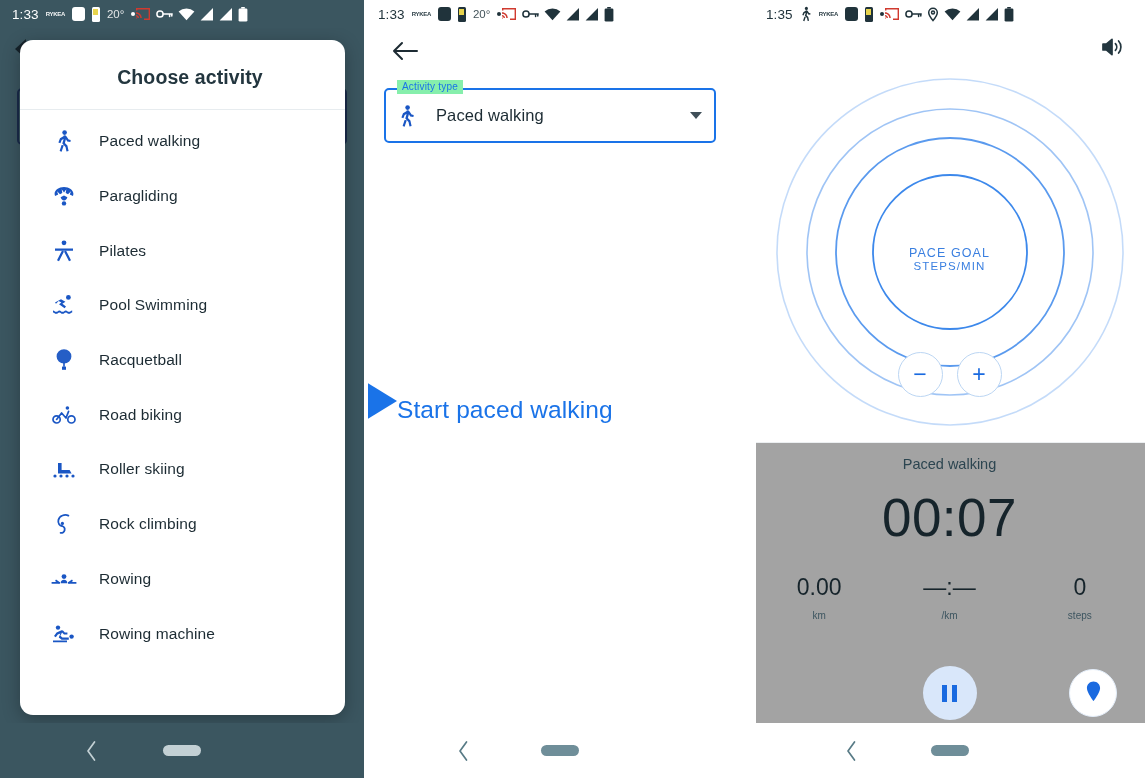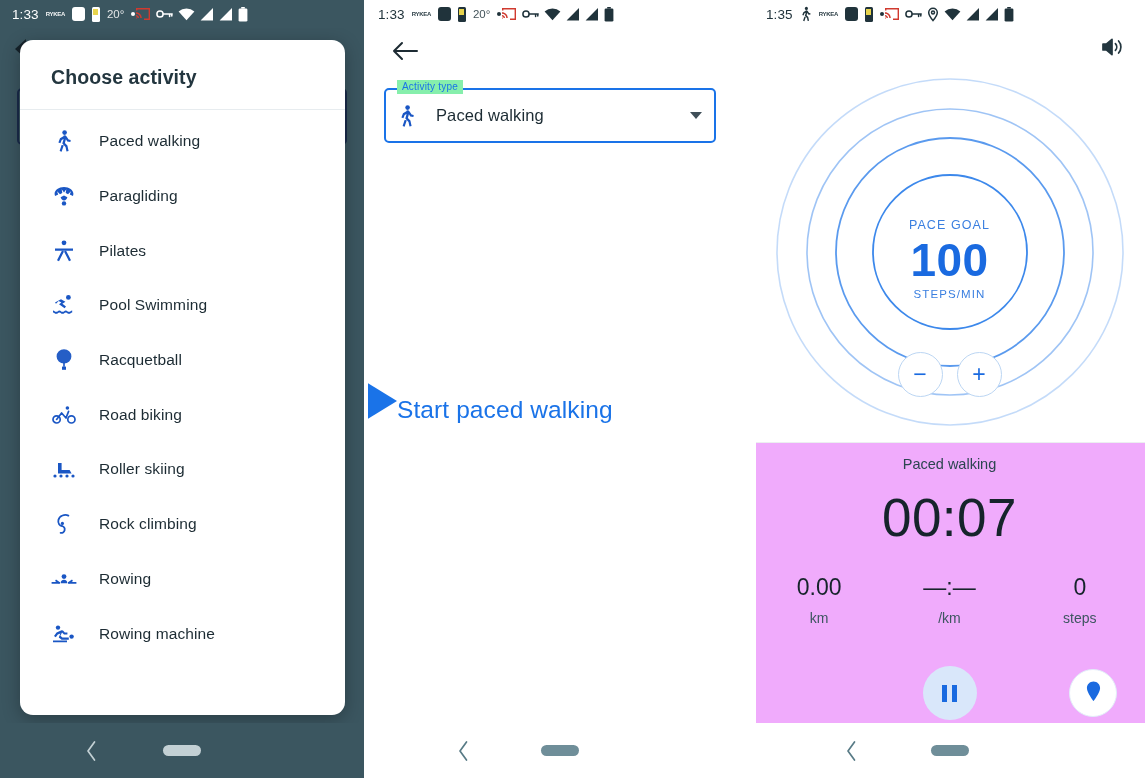--- a/index.html
+++ b/index.html
@@ -4,21 +4,21 @@
 <style>
   * { box-sizing: border-box; margin: 0; padding: 0; }
   html, body { width: 1145px; height: 778px; background: #ffffff; }
   body { font-family: "Liberation Sans", sans-serif; overflow: hidden; }
 
   .screens { display: flex; width: 1145px; height: 778px; }
 
   .panel { position: relative; height: 778px; overflow: hidden; background: #fff; }
   .panel-1 { width: 364px; background: #3b5660; }
   .panel-2 { width: 390px; background: #ffffff; border-left: 2px solid #ffffff; }
-  .panel-3 { width: 391px; background: #f0abfc; }
+  .panel-3 { width: 391px; background: #a3a3a3; }
 
   .panel-2::before, .panel-3::before {
     content:""; position:absolute; left:0; top:0; bottom:0; width:2px; background:#ffffff; z-index:40;
   }
 
   
   .statusbar {
     height: 28px; display: flex; align-items: center; justify-content: flex-start;
     padding: 0 10px 0 12px; font-size: 13px; position: relative; z-index: 30;
   }
@@ -50,21 +50,21 @@
   .scrim-field {
     position: absolute; left: 17px; top: 88px; width: 330px; height: 57px;
     border: 2px solid #1a2b4b; border-radius: 5px; z-index: 1;
   }
   .dialog {
     position: absolute; left: 20px; top: 40px; width: 325px; height: 675px;
     background: #ffffff; border-radius: 13px; z-index: 10; overflow: hidden;
     box-shadow: 0 4px 18px rgba(0,0,0,.28);
   }
   .dialog-title {
-    font-size: 19.5px; font-weight: 700; color: #23363f; padding: 26px 16px 20px 31px; letter-spacing: .1px;
+    font-size: 19.5px; font-weight: 700; color: #23363f; padding: 26px 16px 20px 31px; letter-spacing: .1px; text-align: center;
   }
   .dialog-divider { height: 1px; background: #e7ecef; }
   .dialog-list { padding-top: 4px; }
   .act-row { display: flex; align-items: center; height: 54.7px; padding-left: 31px; }
   .act-ic { width: 26px; min-width: 26px; display: flex; justify-content: center; align-items: center; color: #1a56c4; }
   .act-label { font-size: 15.5px; color: #1c2b33; margin-left: 22px; letter-spacing: .1px; }
 
   
   .back-arrow-2 { position: absolute; left: 26px; top: 40px; color: #1d2b33; z-index: 5; }
   .field-wrap { position: absolute; left: 18px; top: 88px; width: 332px; height: 55px; z-index: 5; }
@@ -99,21 +99,21 @@
   .pm-btn {
     width: 45px; height: 45px; border-radius: 50%; background: #ffffff; border: 1.4px solid #bcd6f3;
     display: flex; align-items: center; justify-content: center; color: #1a6ae0; font-size: 23px; line-height: 1;
   }
   .stats-divider { position: absolute; left: 0; right: 0; top: 442px; height: 1px; background: #eceff1; }
   .act-name { position: absolute; left: 0; right: 0; top: 456px; text-align: center; font-size: 14.5px; color: #2c4550; }
   .timer { position: absolute; left: 0; right: 0; top: 487px; text-align: center; font-size: 53px; color: #16242b; letter-spacing: .5px; }
   .stat-row { position: absolute; left: 0; right: 0; top: 575px; display: flex; }
   .stat { flex: 1; text-align: center; }
   .stat-val { font-size: 23px; color: #16242b; line-height: 1.1; }
-  .stat-unit { font-size: 14px; color: #3d5560; margin-top: 10px; }
+  .stat-unit { font-size: 10px; color: #3d5560; margin-top: 10px; }
   .ctrl-row { position: absolute; left: 0; right: 0; top: 666px; height: 56px; }
   .pause-btn {
     position: absolute; left: 50%; transform: translateX(-50%); width: 54px; height: 54px; border-radius: 50%;
     background: #d9e7fa; display: flex; align-items: center; justify-content: center;
   }
   .pause-bars { display: flex; gap: 5px; }
   .pause-bars i { display: block; width: 5px; height: 17px; background: #1a6ae0; }
   .loc-btn {
     position: absolute; right: 28px; width: 48px; height: 48px; border-radius: 50%; background: #ffffff;
     border: 1.5px solid #e3edf9; display: flex; align-items: center; justify-content: center; top: 3px;
@@ -468,21 +468,20 @@
     <div class="rings-area">
       <svg class="rings" width="352" height="352" viewBox="0 0 352 352">
         <circle cx="176" cy="176" r="173" fill="none" stroke="#1a73e8" stroke-width="1.6" opacity="0.26"></circle>
         <circle cx="176" cy="176" r="143" fill="none" stroke="#1a73e8" stroke-width="1.6" opacity="0.42"></circle>
         <circle cx="176" cy="176" r="114" fill="none" stroke="#1a73e8" stroke-width="1.8" opacity="0.72"></circle>
         <circle cx="176" cy="176" r="77" fill="none" stroke="#1a73e8" stroke-width="1.8" opacity="0.85"></circle>
       </svg>
 
       <div class="pacecore">
         <div class="pace-goal">PACE GOAL</div>
-        <div class="pace-value">100</div>
         <div class="pace-unit">STEPS/MIN</div>
       </div>
 
       <div class="pm-wrap">
         <div class="pm-btn">−</div>
         <div class="pm-btn">+</div>
       </div>
     </div>
 
     <div class="stats-divider"></div>

